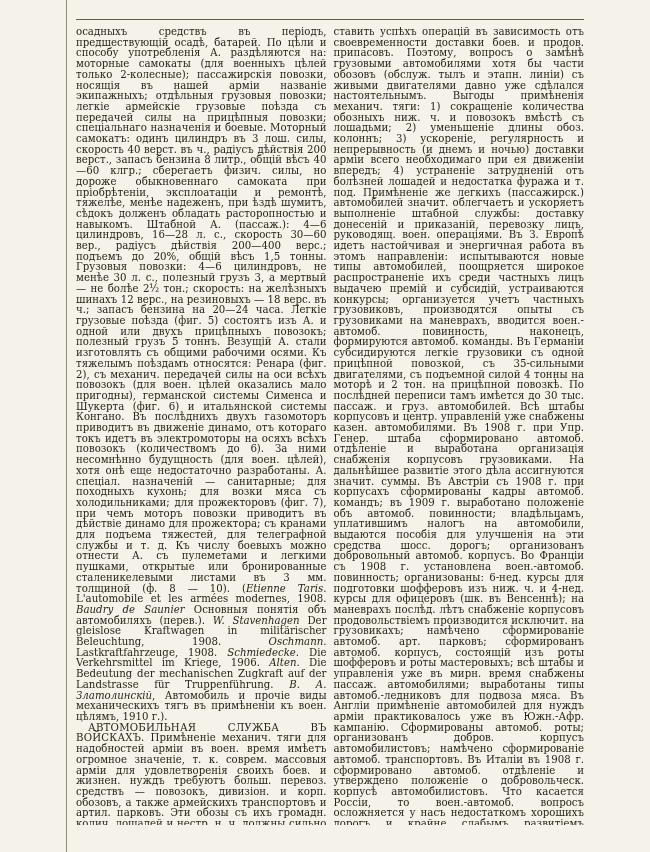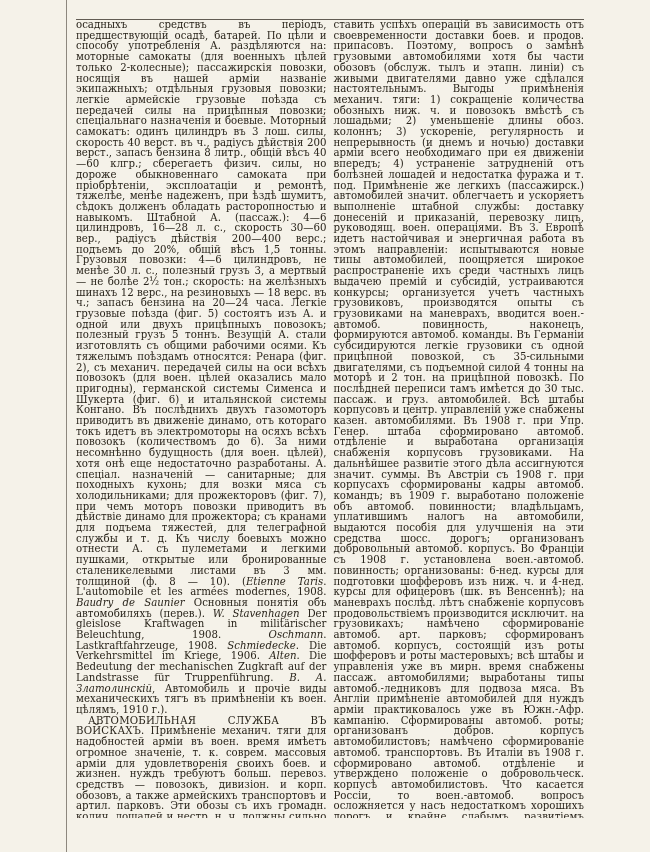--- a/index.html
+++ b/index.html
@@ -27,21 +27,21 @@
   .page-number {
     position: absolute; right: 2px; top: 0;
     font-weight: normal;
   }
   .rule {
     border-top: 1px solid rgba(48, 41, 32, 0.75);
     margin-top: 3px;
   }
   .columns {
     display: flex; gap: 7px;
-    height: 798px; overflow: hidden;
+    margin-top: 7px; height: 798px; overflow: hidden;
   }
   .col { flex: 1; min-width: 0; }
   p.body {
     margin: 0;
     font-size: 10.2px; line-height: 10.7px;
     text-align: justify; text-justify: inter-word;
   }
   .article-para { margin-top: 9px; text-indent: 12px; }
   .article-title { font-weight: normal; letter-spacing: 0.2px; }
   .i { font-style: italic; }

